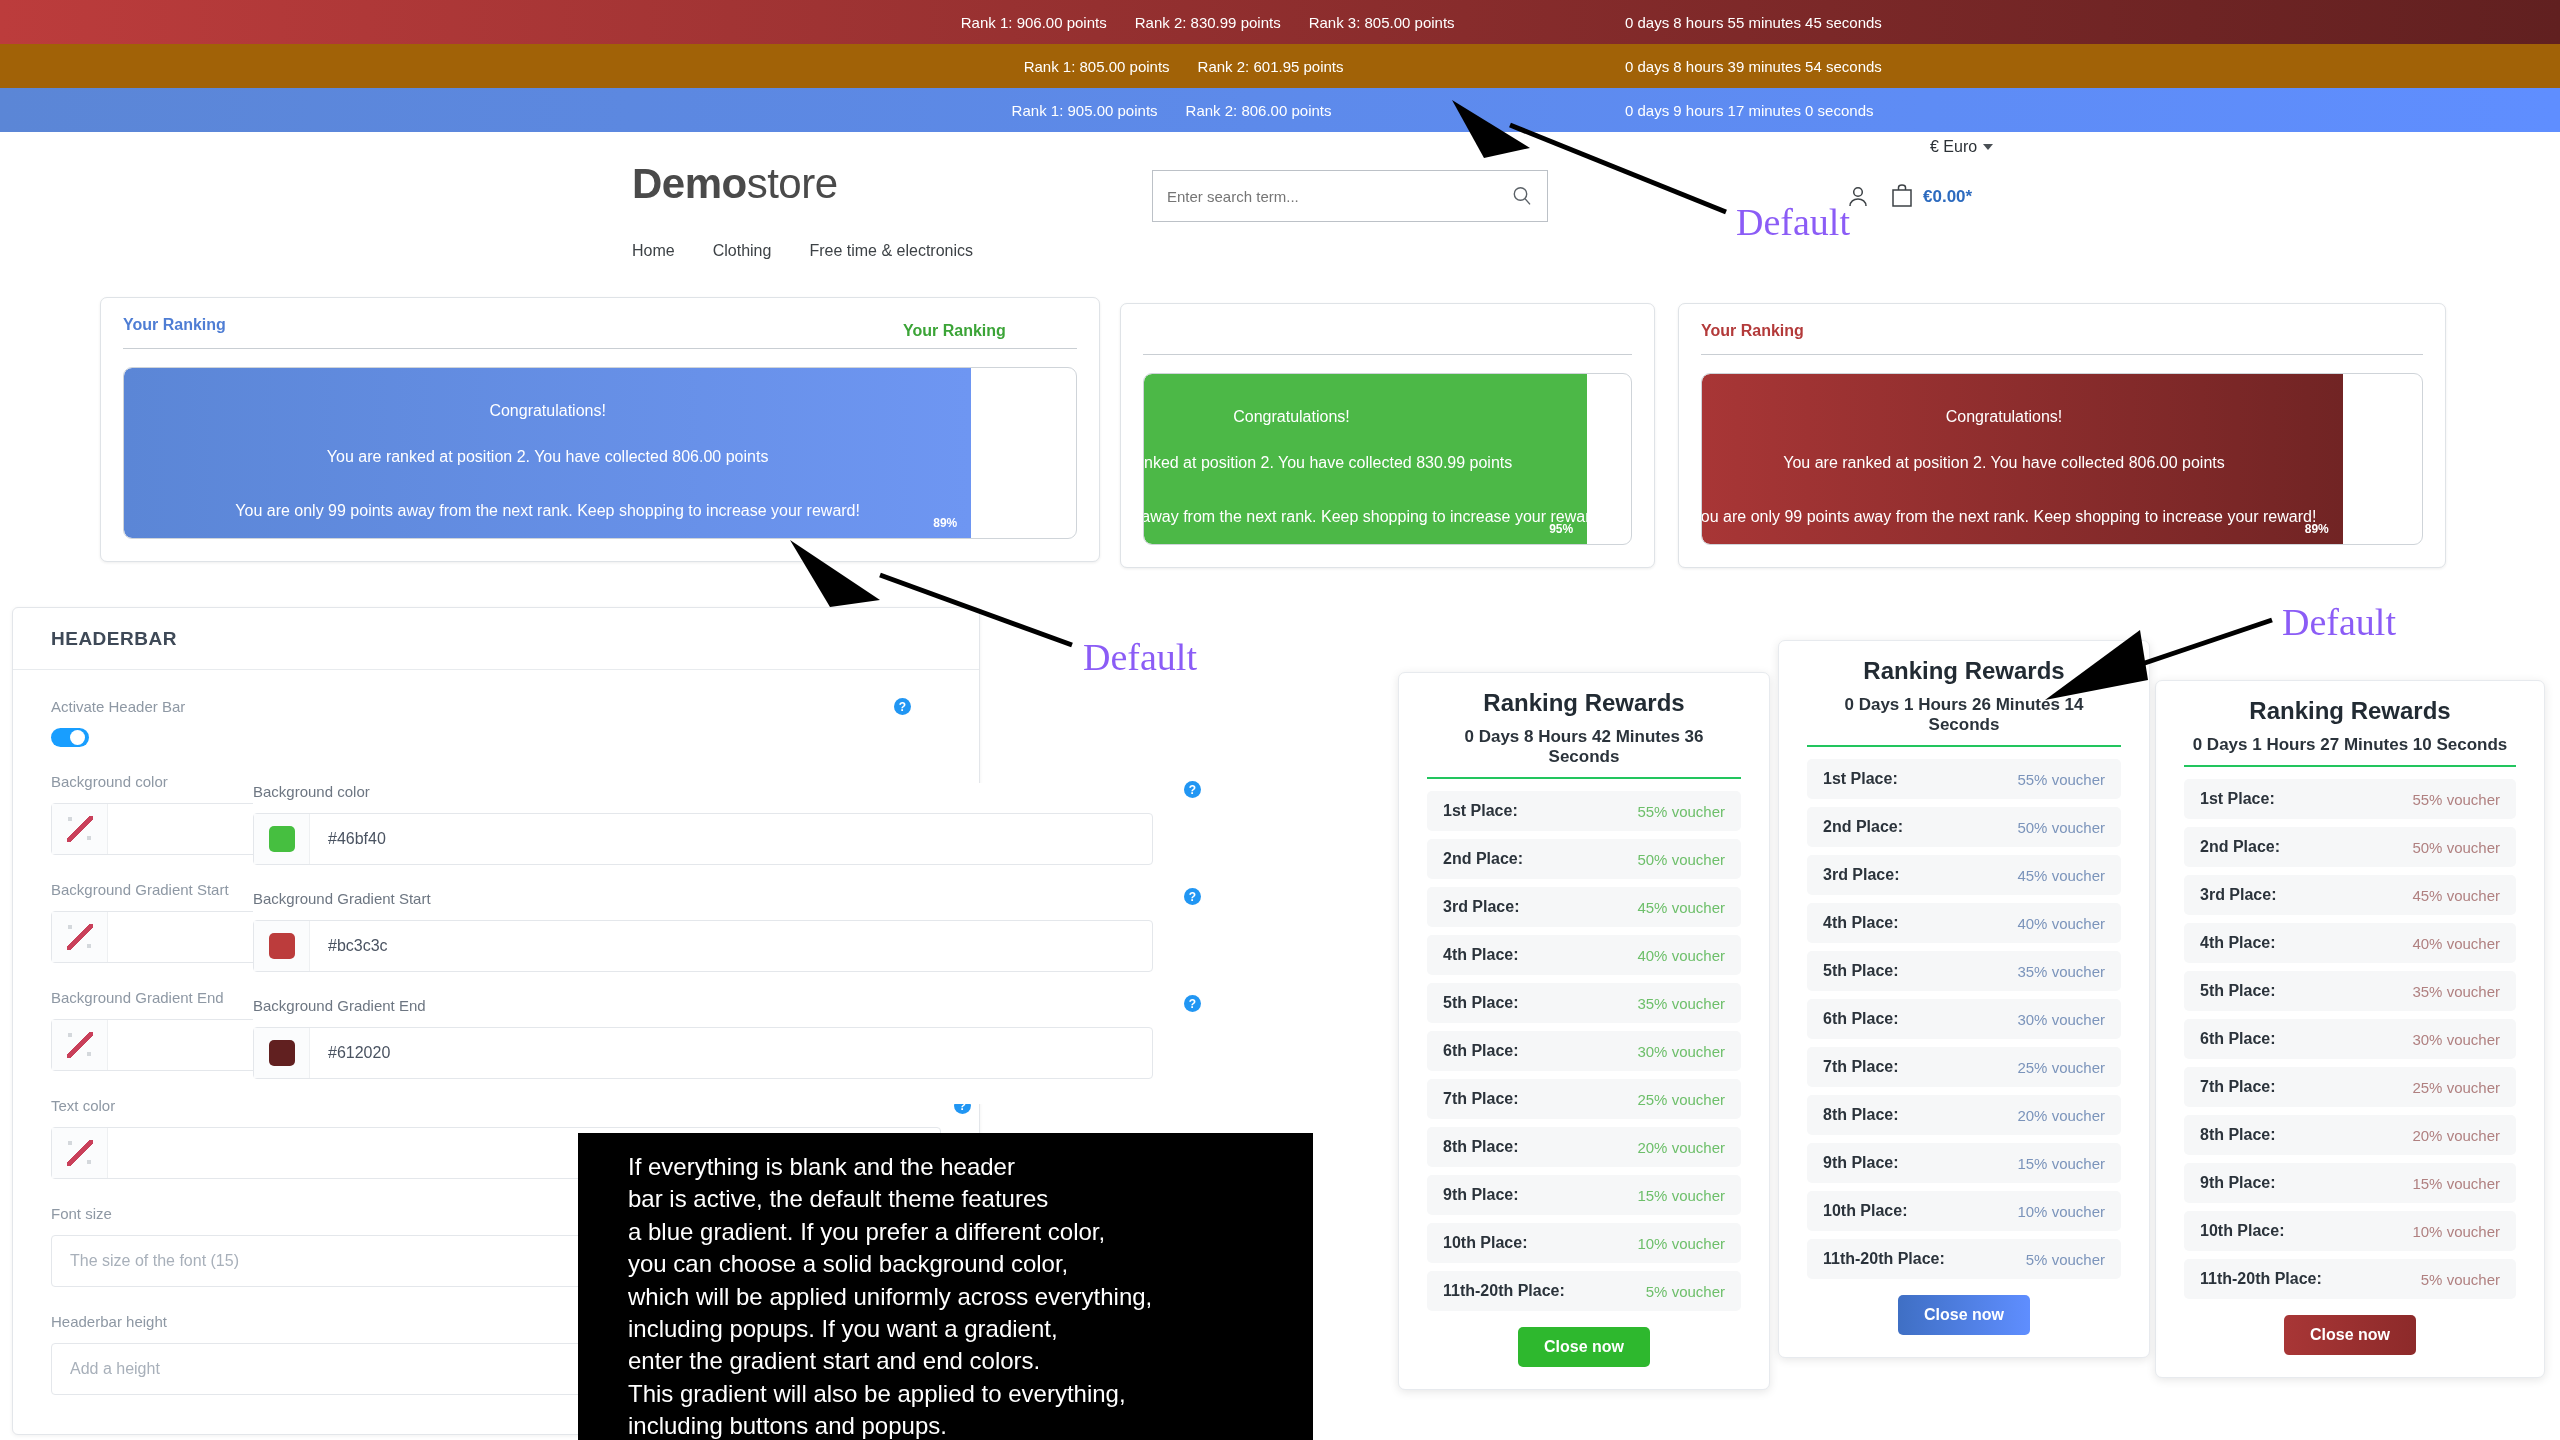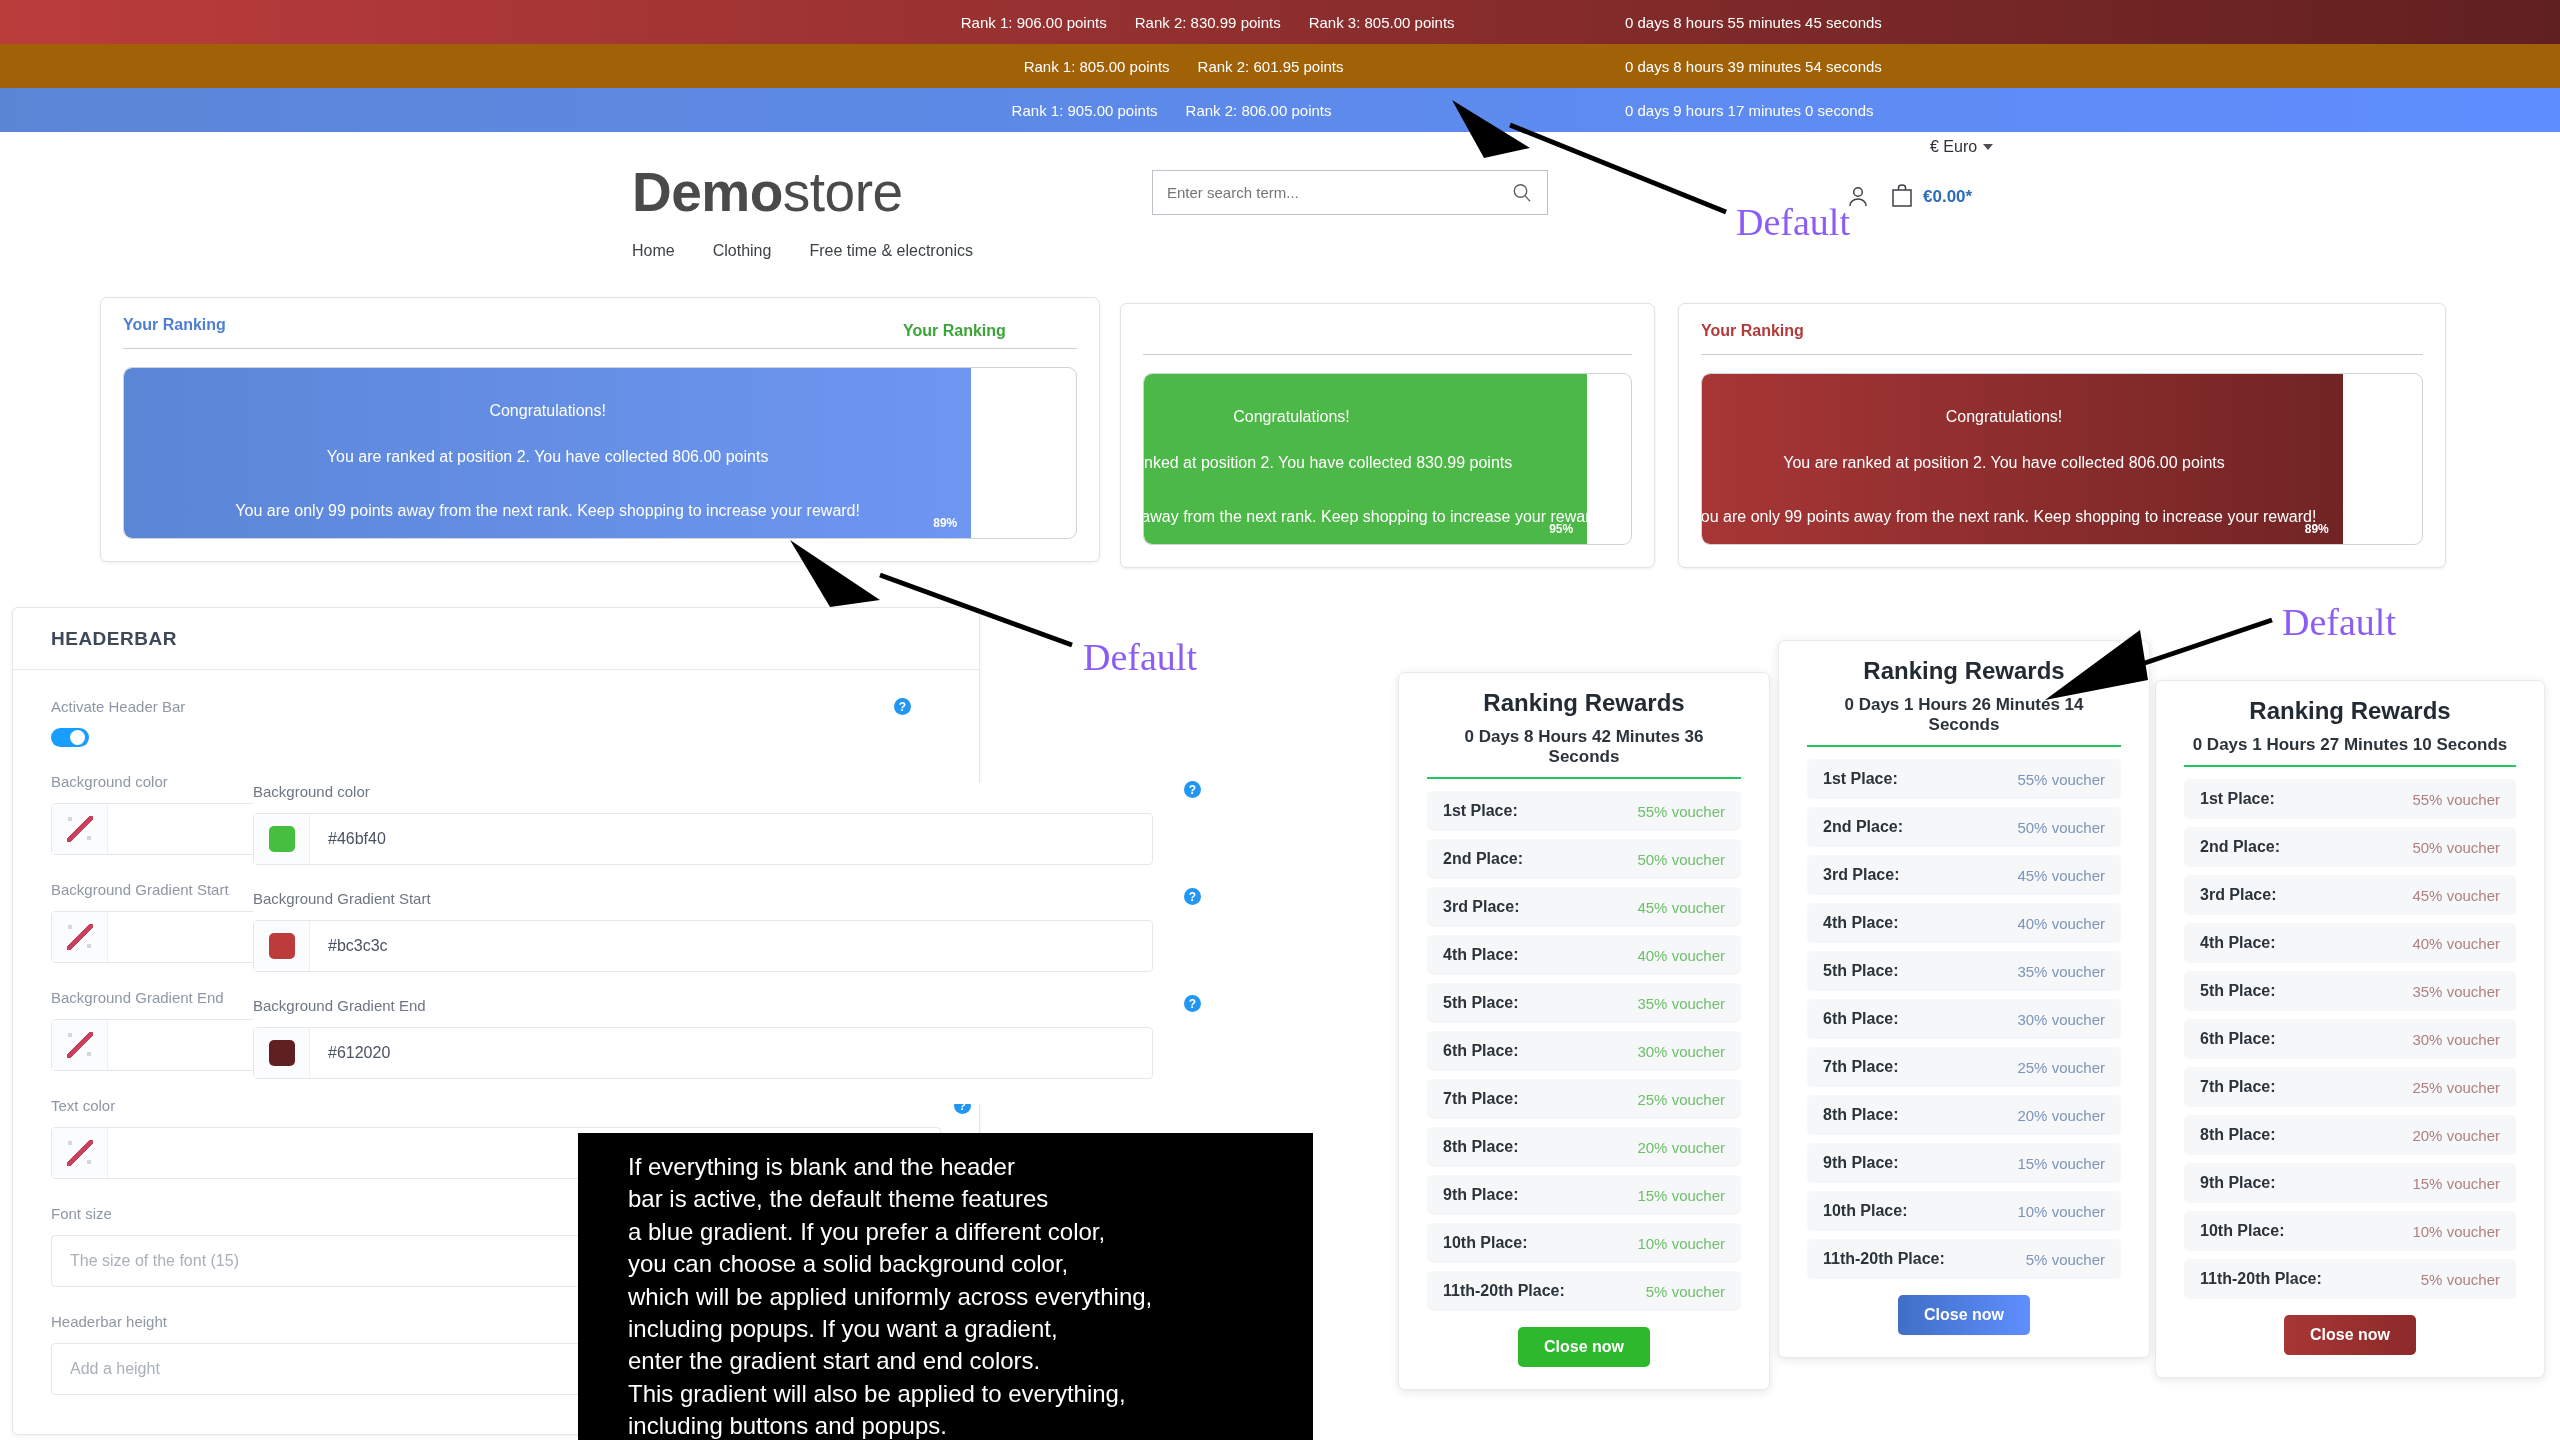--- a/index.html
+++ b/index.html
@@ -67,30 +67,30 @@
   }
   .caret-down {
     width: 0; height: 0;
     border-left: 5px solid transparent;
     border-right: 5px solid transparent;
     border-top: 6px solid #4a5055;
   }
   .brand {
     position: absolute;
     top: 26px; left: 632px;
-    font-size: 55px;
+    font-size: 42px;
     color: #4a4a4a;
     letter-spacing: -0.5px;
   }
   .brand b { font-weight: 700; }
   .brand span { font-weight: 300; }
   .searchbox {
     position: absolute;
     top: 36px; left: 1152px;
-    width: 396px; height: 45px;
+    width: 396px; height: 52px;
     border: 1px solid #bcc1c7;
     background: #fff;
     display: flex; align-items: center;
   }
   .searchbox input {
     border: 0; outline: 0; flex: 1;
     font-size: 15px; color: #7c8289;
     padding: 0 14px;
     font-family: "Liberation Sans", sans-serif;
     background: transparent;

